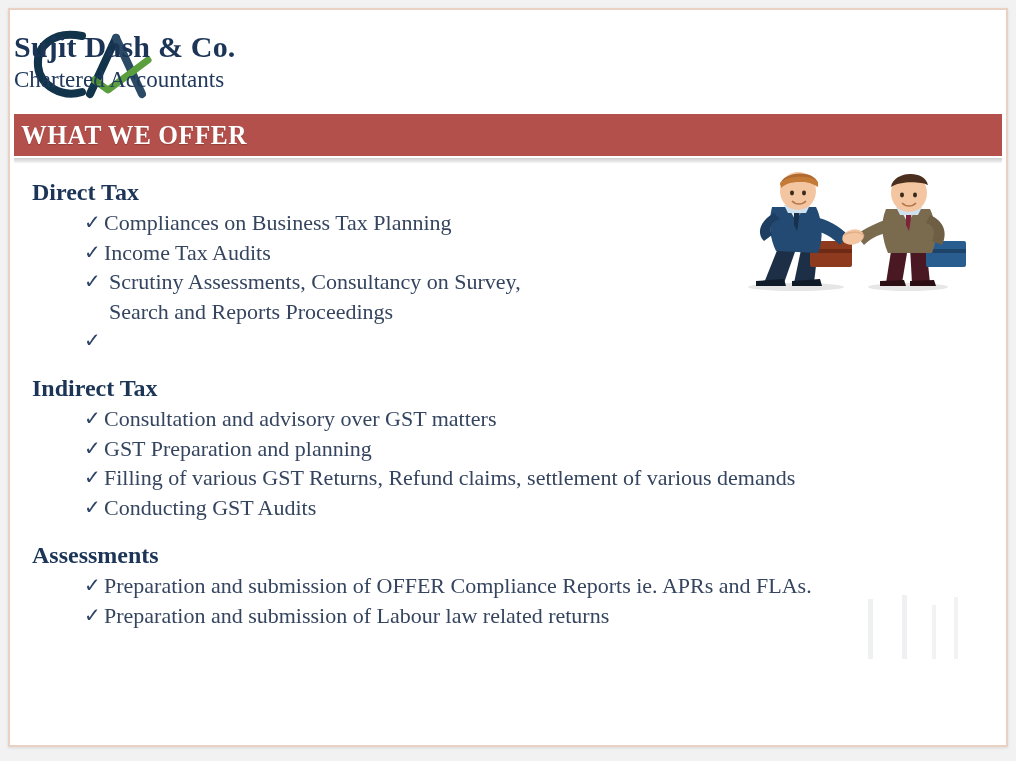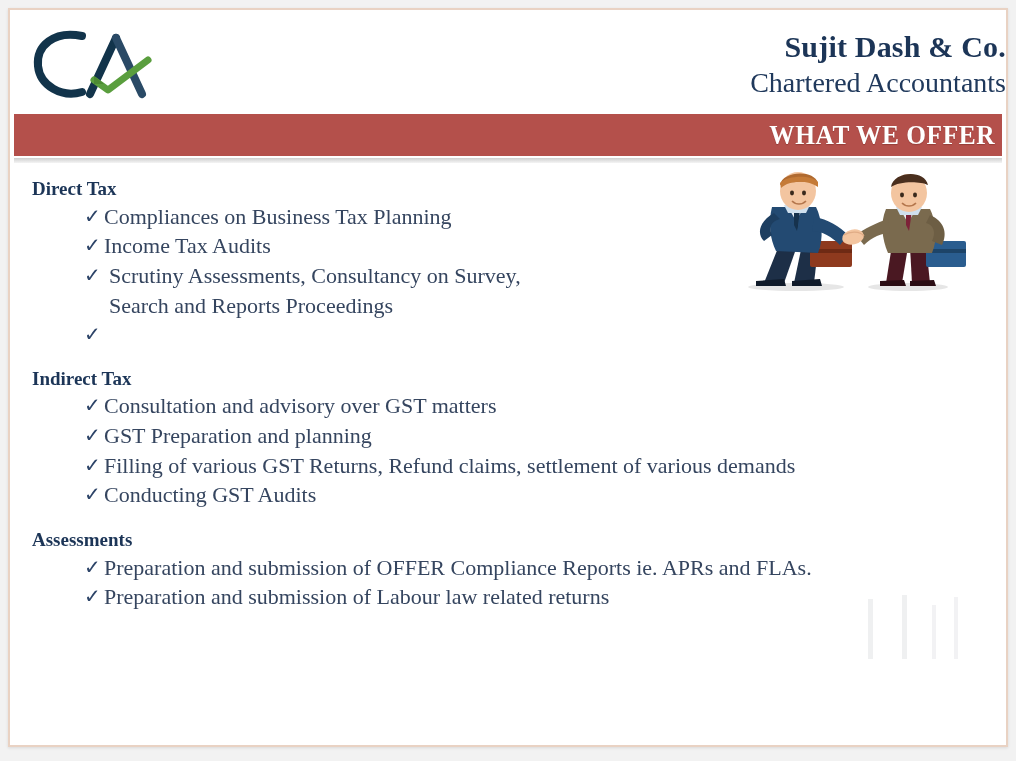--- a/index.html
+++ b/index.html
@@ -26,48 +26,48 @@
     height: 104px;
     background: #ffffff;
   }
   #logo-wrap {
     position: absolute;
     left: 14px; top: 14px;
     width: 140px; height: 80px;
   }
   #title-block {
     position: absolute;
-    left: 12px; right: 0; top: 20px;
-    text-align: right;
+    left: 4px; right: 0; top: 20px;
+    text-align: left;
   }
   #firm-name {
     font-size: 30px;
     font-weight: bold;
     color: #1c3557;
     letter-spacing: 0.2px;
     line-height: 1.12;
   }
   #firm-subtitle {
-    font-size: 28px;
+    font-size: 23px;
     font-weight: normal;
     color: #20395c;
     line-height: 1.18;
     margin-top: 2px;
   }
 
   
   #banner {
     position: relative;
     margin: 0 auto;
     width: 988px;
     height: 42px;
     background: #b4504b;
     display: flex;
     align-items: center;
-    justify-content: flex-end;
+    justify-content: flex-start;
   }
   #banner-text {
     color: #ffffff;
     font-size: 27px;
     font-weight: bold;
     letter-spacing: 0.6px;
     transform: scaleX(0.94);
     text-shadow: 0 1px 1px rgba(90,25,22,0.35);
   }
   #banner-shadow {
@@ -78,21 +78,21 @@
   }
 
   
   #body-area {
     position: relative;
     padding: 14px 18px 0 18px;
     height: 580px;
   }
   .section { margin-bottom: 4px; }
   .section-heading {
-    font-size: 19px;
+    font-size: 24px;
     font-weight: bold;
     color: #1c3557;
     margin: 0 0 2px 4px;
     line-height: 1.25;
   }
   .bullets { margin: 0; padding: 0; list-style: none; }
   .bullet {
     display: flex;
     align-items: flex-start;
     margin-left: 56px;

